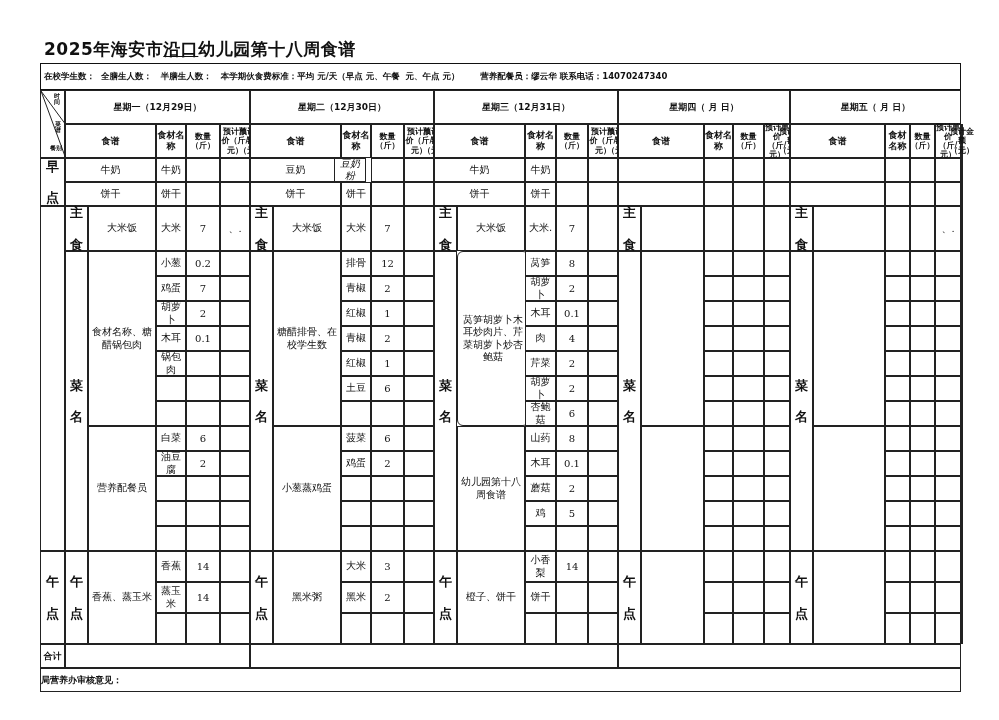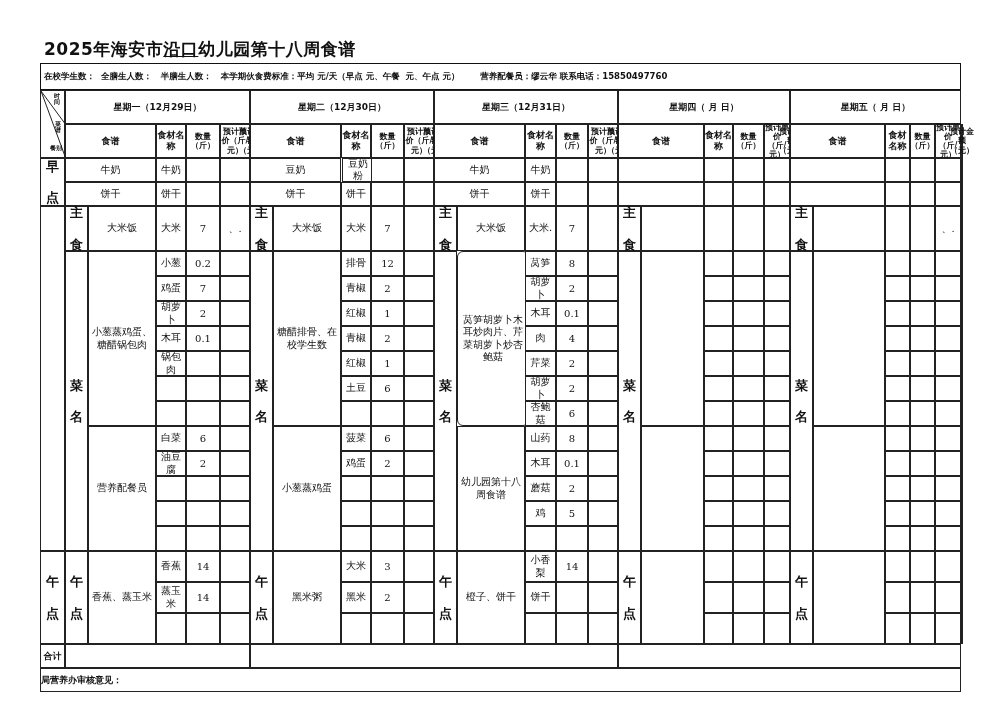--- a/index.html
+++ b/index.html
@@ -17,21 +17,21 @@
   .diag{position:absolute;left:40px;top:90px;width:25px;height:68px;border:1px solid #222;box-sizing:border-box;overflow:hidden;}
   .diag svg{position:absolute;left:0;top:0;}
   .diag span{position:absolute;font-size:6px;font-weight:bold;line-height:1;}
 </style>
 </head>
 <body>
 
 <div class="title"><span>2025年海安市</span><span class="ul">沿口</span><span>幼儿园第十八周食谱</span></div>
 
 <div class="tbl"></div>
-<div class="info">在校学生数：  全膳生人数：   半膳生人数：   本学期伙食费标准：平均 元/天（早点 元、午餐  元、午点 元）       营养配餐员：缪云华 联系电话：15850497760</div>
+<div class="info">在校学生数：  全膳生人数：   半膳生人数：   本学期伙食费标准：平均 元/天（早点 元、午餐  元、午点 元）       营养配餐员：缪云华 联系电话：14070247340</div>
 
 <div class="diag">
   <svg width="25" height="68">
       <line x1="0" y1="0" x2="25" y2="34" stroke="#222" stroke-width="1"></line>
       <line x1="0" y1="0" x2="25" y2="68" stroke="#222" stroke-width="1"></line>
     </svg>
   <span style="left:13px;top:2px;">时间</span>
   <span style="left:14px;top:30px;">菜谱</span>
   <span style="left:9px;top:54px;">餐别</span>
 </div>
@@ -58,21 +58,21 @@
     <div class="c num" style="left: 186px; top: 182px; width: 34px; height: 24px;"></div>
     <div class="c num" style="left: 220px; top: 182px; width: 30px; height: 24px;"></div>
     <div class="c num" style="left: 250px; top: 182px; width: 0px; height: 24px;"></div>
     <div class="c lbl" style="left: 65px; top: 206px; width: 23px; height: 45px;">主食</div>
     <div class="c dish" style="left: 88px; top: 206px; width: 68px; height: 45px;">大米饭</div>
     <div class="c dish" style="left: 156px; top: 206px; width: 30px; height: 45px;">大米</div>
     <div class="c num" style="left: 186px; top: 206px; width: 34px; height: 45px;">7</div>
     <div class="c num" style="left: 220px; top: 206px; width: 30px; height: 45px;">、.</div>
     <div class="c num" style="left: 250px; top: 206px; width: 0px; height: 45px;"></div>
     <div class="c lbl" style="left: 65px; top: 251px; width: 23px; height: 300px;">菜名</div>
-    <div class="c dish" style="left: 88px; top: 251px; width: 68px; height: 175px;">小葱蒸鸡蛋、糖醋锅包肉</div>
+    <div class="c dish" style="left: 88px; top: 251px; width: 68px; height: 175px;">食材名称、糖醋锅包肉</div>
     <div class="c dish" style="left: 88px; top: 426px; width: 68px; height: 125px;">营养配餐员</div>
     <div class="c dish" style="left: 156px; top: 251px; width: 30px; height: 25px;">小葱</div>
     <div class="c num" style="left: 186px; top: 251px; width: 34px; height: 25px;">0.2</div>
     <div class="c num" style="left: 220px; top: 251px; width: 30px; height: 25px;"></div>
     <div class="c num" style="left: 250px; top: 251px; width: 0px; height: 25px;"></div>
     <div class="c dish" style="left: 156px; top: 276px; width: 30px; height: 25px;">鸡蛋</div>
     <div class="c num" style="left: 186px; top: 276px; width: 34px; height: 25px;">7</div>
     <div class="c num" style="left: 220px; top: 276px; width: 30px; height: 25px;"></div>
     <div class="c num" style="left: 250px; top: 276px; width: 0px; height: 25px;"></div>
     <div class="c dish" style="left: 156px; top: 301px; width: 30px; height: 25px;">胡萝卜</div>
@@ -129,21 +129,21 @@
     <div class="c num" style="left: 186px; top: 613px; width: 34px; height: 31px;"></div>
     <div class="c num" style="left: 220px; top: 613px; width: 30px; height: 31px;"></div>
     <div class="c num" style="left: 250px; top: 613px; width: 0px; height: 31px;"></div>
     <div class="c hdr" style="left: 250px; top: 90px; width: 184px; height: 34px;">星期二（12月30日）</div>
     <div class="c hdr" style="left: 250px; top: 124px; width: 91px; height: 34px;">食谱</div>
     <div class="c hdr" style="left: 341px; top: 124px; width: 30px; height: 34px;">食材名称</div>
     <div class="c sm" style="left: 371px; top: 124px; width: 33px; height: 34px;">数量（斤）</div>
     <div class="c sm" style="left: 404px; top: 124px; width: 30px; height: 34px;">预计单价（斤/元）</div>
     <div class="c sm" style="left: 434px; top: 124px; width: 0px; height: 34px;">预计金额（元）</div>
     <div class="c dish" style="left: 250px; top: 158px; width: 91px; height: 24px;">豆奶</div>
-    <div class="c dish" style="left: 342px; top: 158px; width: 32px; height: 24px;">豆奶粉</div>
+    <div class="c dish" style="left: 334px; top: 158px; width: 32px; height: 24px; font-style: italic;">豆奶粉</div>
     <div class="c num" style="left: 371px; top: 158px; width: 33px; height: 24px;"></div>
     <div class="c num" style="left: 404px; top: 158px; width: 30px; height: 24px;"></div>
     <div class="c num" style="left: 434px; top: 158px; width: 0px; height: 24px;"></div>
     <div class="c dish" style="left: 250px; top: 182px; width: 91px; height: 24px;">饼干</div>
     <div class="c dish" style="left: 341px; top: 182px; width: 30px; height: 24px;">饼干</div>
     <div class="c num" style="left: 371px; top: 182px; width: 33px; height: 24px;"></div>
     <div class="c num" style="left: 404px; top: 182px; width: 30px; height: 24px;"></div>
     <div class="c num" style="left: 434px; top: 182px; width: 0px; height: 24px;"></div>
     <div class="c lbl" style="left: 250px; top: 206px; width: 23px; height: 45px;">主食</div>
     <div class="c dish" style="left: 273px; top: 206px; width: 68px; height: 45px;">大米饭</div>

